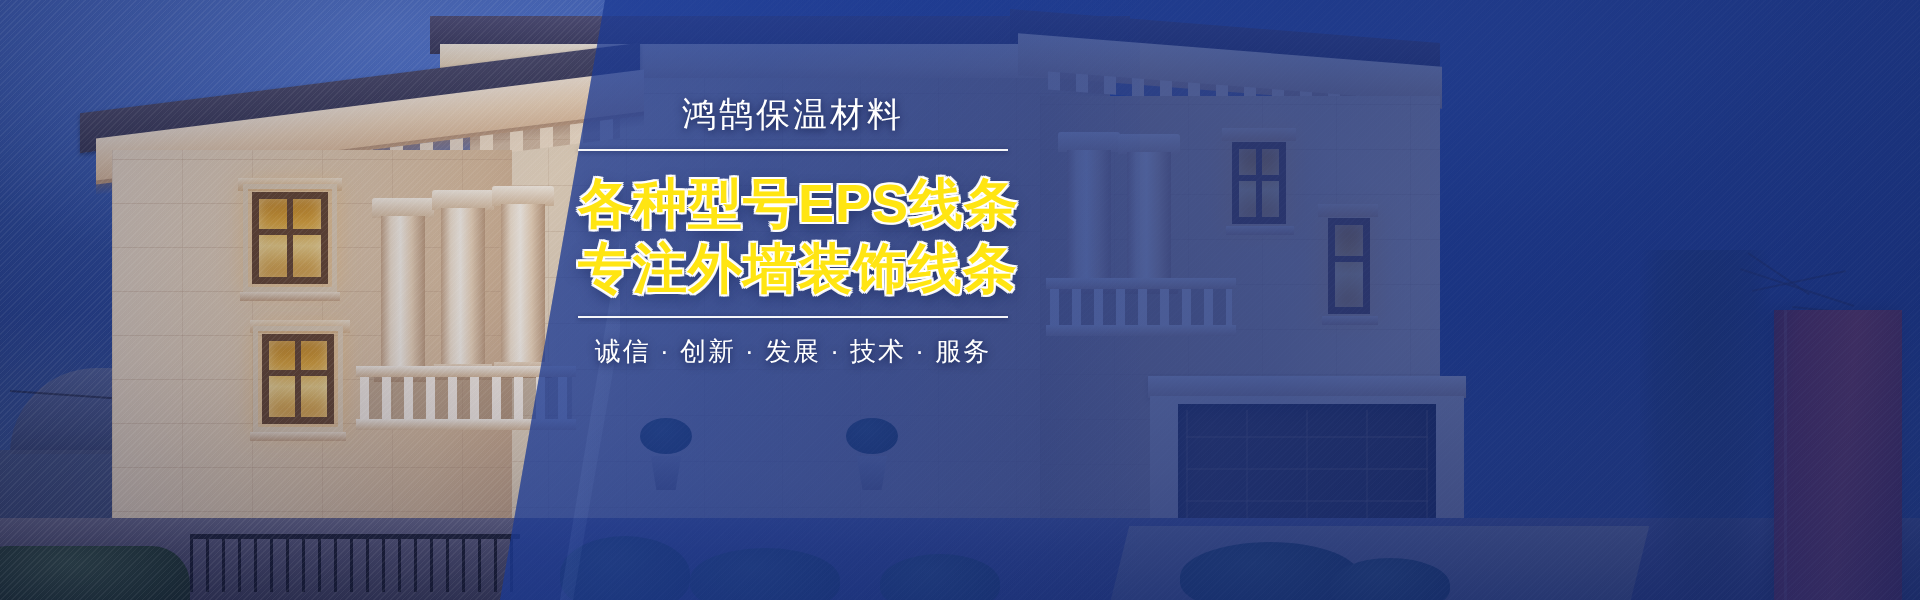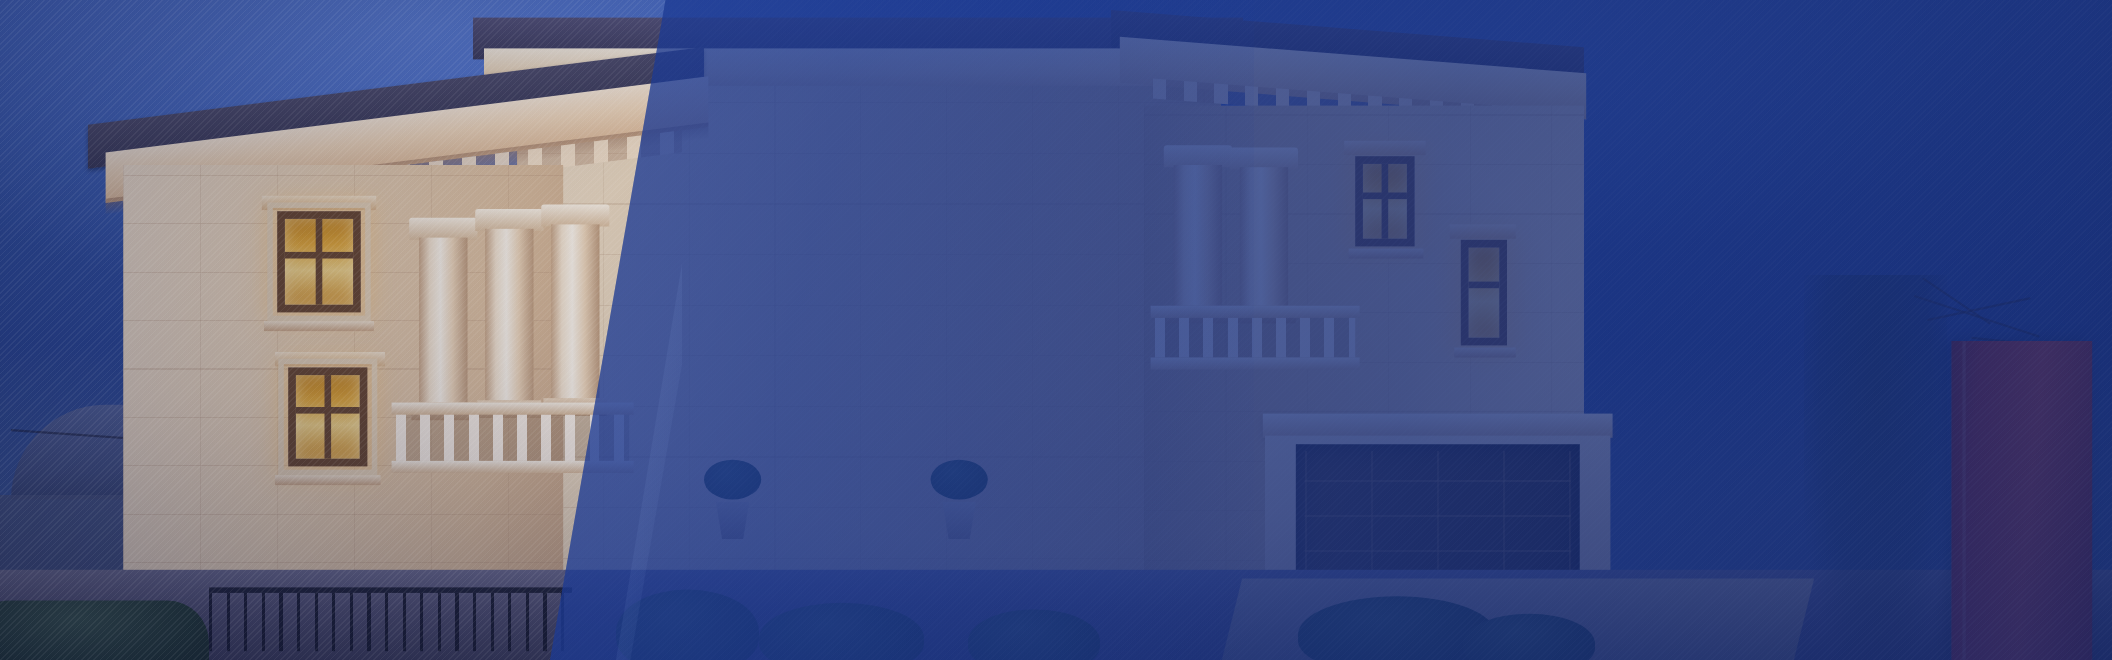--- a/index.html
+++ b/index.html
@@ -478,14 +478,26 @@
   </div>
 
   <div class="blue-tint"></div>
   <div class="vignette"></div>
   <div class="halftone"></div>
 
   <div class="panel-slab"></div>
   <div class="panel-slab-2"></div>
   <div class="panel-edge"></div>
 
+  <div class="textblock">
+    <div class="brand">鸿鹄保温材料</div>
+
+    <div class="rule rule-top"></div>
+
+    <div class="headline">各种型号EPS线条</div>
+    <div class="headline">专注外墙装饰线条</div>
+
+    <div class="rule rule-bot"></div>
+
+    <div class="tagline">诚信 · 创新 · 发展 · 技术 · 服务</div>
+  </div>
 
 </div>
 
 </body></html>

